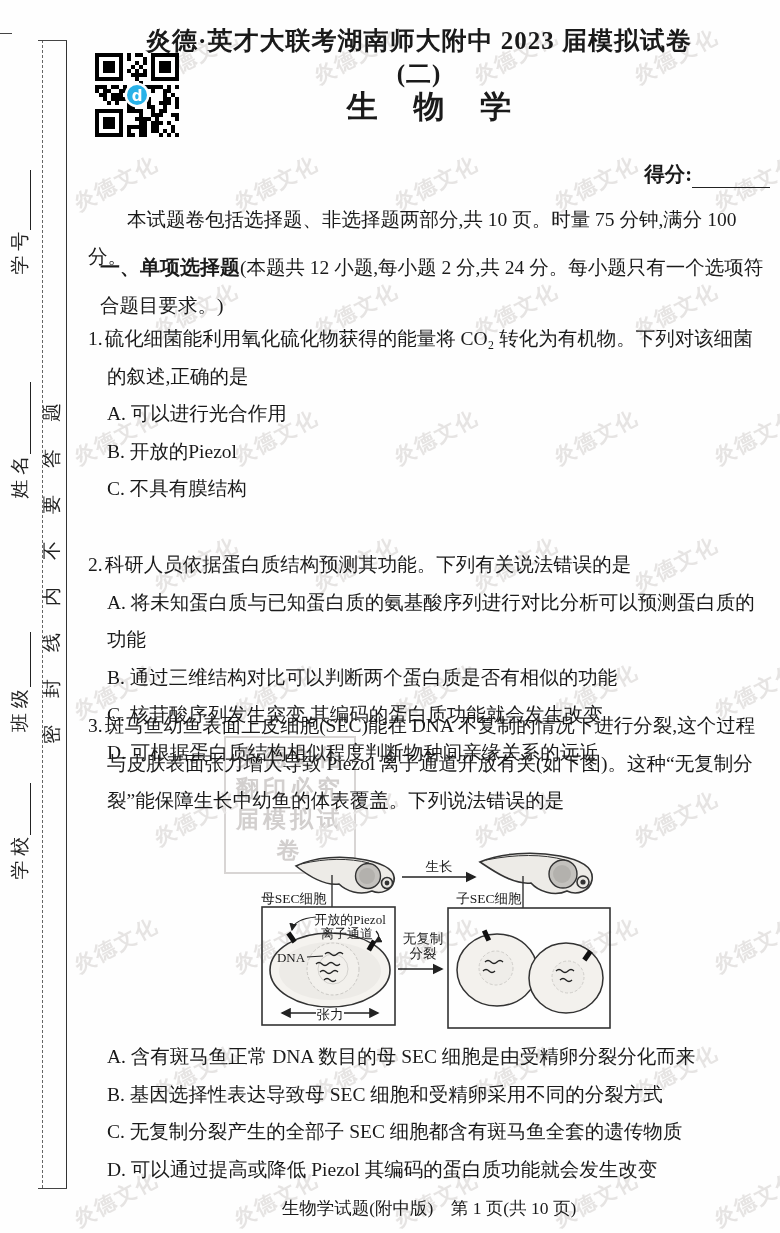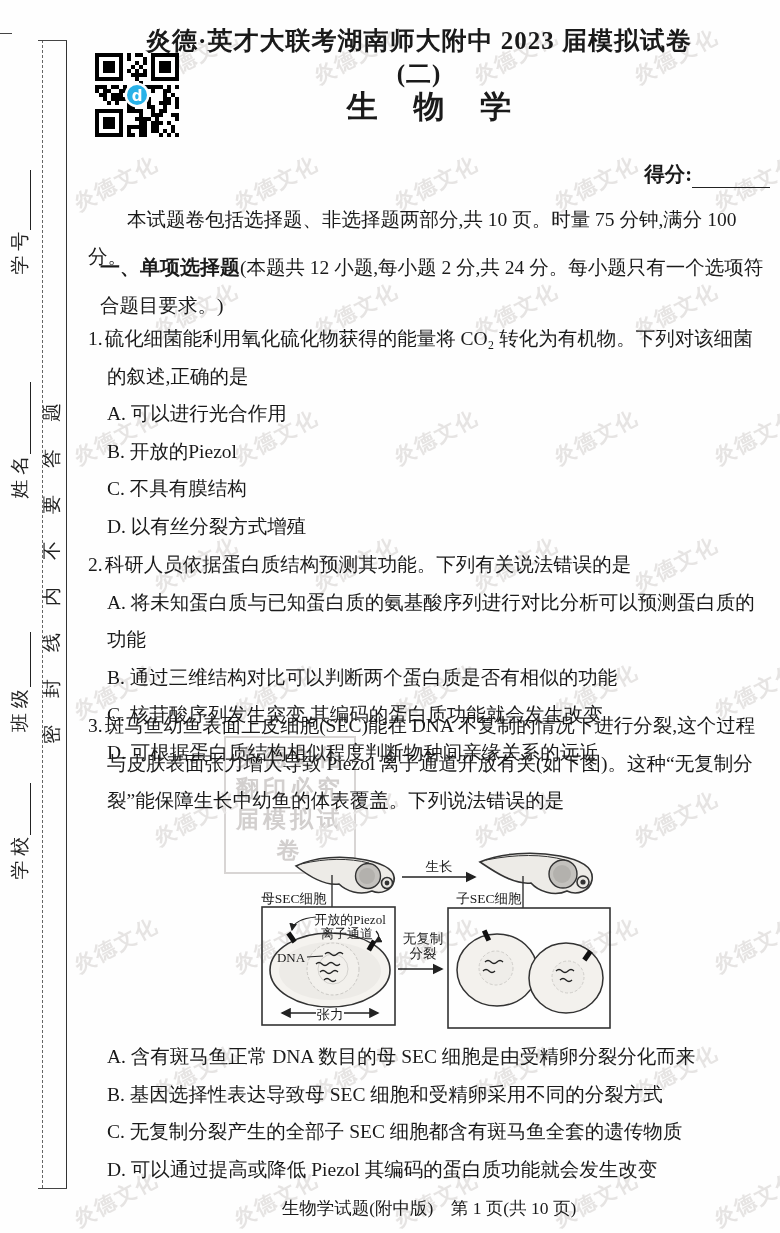--- a/index.html
+++ b/index.html
@@ -295,21 +295,20 @@
       <b>一、单项选择题</b><span>(本题共 12 小题,每小题 2 分,共 24 分。每小题只有一个选项符合题目要求。)</span>
     </div>
 
     <div class="question" style="top:320px;">
       <div class="stem">
         <span class="qnum">1.</span><span>硫化细菌能利用氧化硫化物获得的能量将 CO₂ 转化为有机物。下列对该细菌的叙述,正确的是</span>
       </div>
       <div class="opt">A. 可以进行光合作用</div>
       <div class="opt">B. 开放的Piezol</div>
       <div class="opt">C. 不具有膜结构</div>
-      <div class="opt">D. 以有丝分裂方式增殖</div>
     </div>
 
     <div class="question" style="top:546px;">
       <div class="stem">
         <span class="qnum">2.</span><span>科研人员依据蛋白质结构预测其功能。下列有关说法错误的是</span>
       </div>
       <div class="opt">A. 将未知蛋白质与已知蛋白质的氨基酸序列进行对比分析可以预测蛋白质的功能</div>
       <div class="opt">B. 通过三维结构对比可以判断两个蛋白质是否有相似的功能</div>
       <div class="opt">C. 核苷酸序列发生突变,其编码的蛋白质功能就会发生改变</div>
       <div class="opt">D. 可根据蛋白质结构相似程度判断物种间亲缘关系的远近</div>

